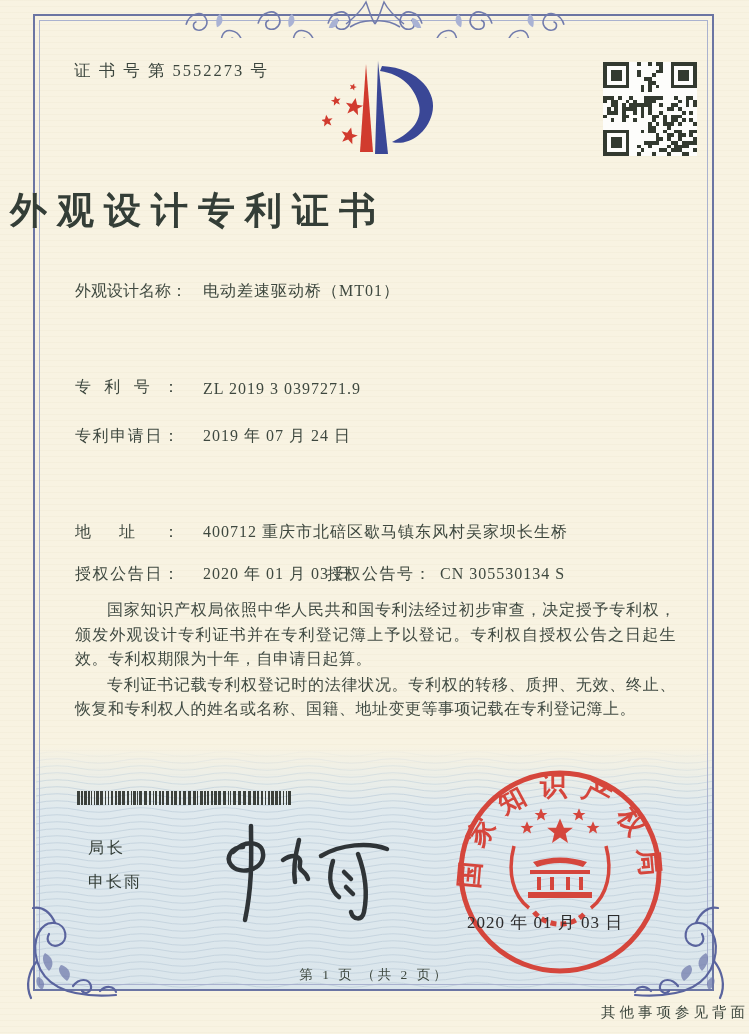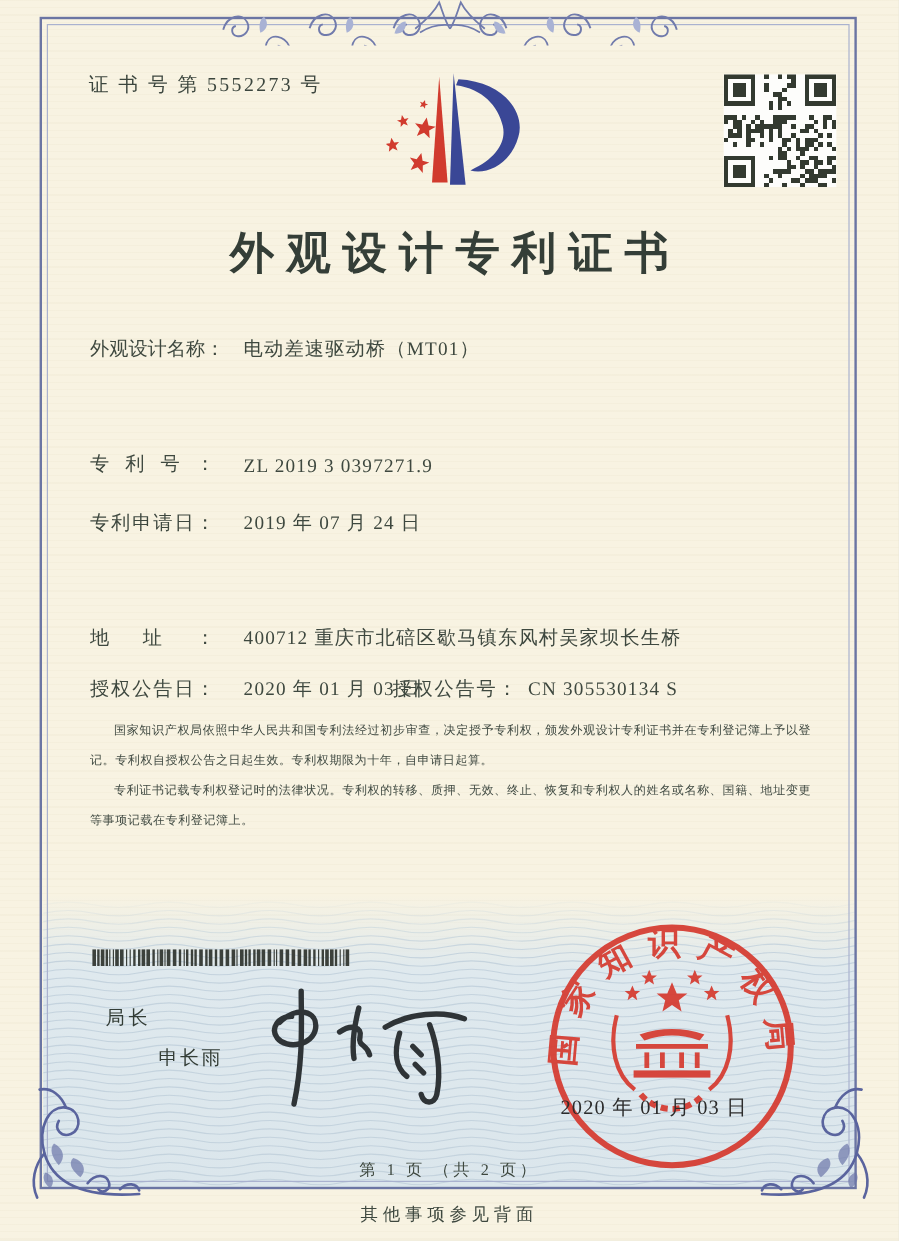--- a/index.html
+++ b/index.html
@@ -11,42 +11,42 @@
     background-image:repeating-linear-gradient(180deg, rgba(214,204,172,.10) 0 1px, rgba(0,0,0,0) 1px 6px);
   }
   .frame-outer { position:absolute; left:33px; top:14px; width:681px; height:977px; border:2px solid #6b75a3; z-index:1; }
   .frame-inner { position:absolute; left:39px; top:20px; width:669px; height:965px; border:1px solid #aab2cf; z-index:1; }
   .band { position:absolute; left:36px; top:746px; width:677px; height:244px; z-index:0;
           background:linear-gradient(180deg, rgba(222,232,238,0) 0%, #dfe9ee 26%, #dbe6ec 100%); }
   .band-waves { position:absolute; left:36px; top:748px; width:677px; height:242px; z-index:0; }
   .cert-number { position:absolute; left:74px; top:60px; font-size:16.5px; letter-spacing:2px; color:#3c463e; z-index:2; }
   .logo { position:absolute; left:322px; top:50px; z-index:2; }
   .qr { position:absolute; left:603px; top:62px; width:94px; height:94px; z-index:2; background:#fdfdfb; }
-  .title { position:absolute; left:0; top:186px; width:100%; text-align:center;
+  .title { position:absolute; left:0; top:186px; width:100%; 
            font-size:37px; font-weight:700; letter-spacing:10px; text-indent:10px; color:#343e37; z-index:2; }
   .field { position:absolute; left:75px; font-size:16px; color:#3e483f; z-index:2; white-space:nowrap; }
   .field .lbl { display:inline-block; width:104px; text-align:justify; text-align-last:justify; letter-spacing:0; vertical-align:bottom; }
   .field .val { margin-left:24px; letter-spacing:1px; }
   .field-grant-no { position:absolute; left:327px; font-size:16px; color:#3e483f; z-index:2; white-space:nowrap; }
   .field-grant-no .lbl2 { letter-spacing:1.5px; }
   .field-grant-no .val { margin-left:8px; letter-spacing:1px; }
   .paras { position:absolute; left:75px; top:598px; width:601px; z-index:2; }
-  .paras p { text-indent:2em; font-size:10px; line-height:24.5px; text-align:justify; color:#414b43; letter-spacing:.5px; }
+  .paras p { text-indent:2em; font-size:16px; line-height:24.5px; text-align:justify; color:#414b43; letter-spacing:.5px; }
   .paras p + p { margin-top:1px; }
   .barcode { position:absolute; left:75px; top:791px; width:222px; height:14px; z-index:2; }
   .signer-title { position:absolute; left:88px; top:838px; font-size:16px; letter-spacing:3px; color:#333d36;
                   font-family:"Liberation Sans","DejaVu Sans",sans-serif; z-index:4; }
   .signer-name  { position:absolute; left:88px; top:872px; font-size:16px; letter-spacing:2px; color:#333d36;
-                  font-family:Liberation Serif, serif; z-index:4;margin-left:44px; }
+                  font-family:Liberation Serif, serif; z-index:4; }
   .signature { position:absolute; left:205px; top:820px; z-index:4; }
   .seal { position:absolute; left:454px; top:766px; z-index:3; }
   .seal-date { position:absolute; left:467px; top:911px; font-size:17px; color:#2c2c2c; letter-spacing:1px; z-index:5; white-space:nowrap; }
   .page-indicator { position:absolute; left:0; top:966px; width:100%; text-align:center; font-size:13.5px;
                     letter-spacing:3px; color:#3e483f; z-index:2; }
-  .back-note { position:absolute; left:0; top:1003px; width:100%; text-align:center; font-size:14.5px;
+  .back-note { position:absolute; left:0; top:1003px; width:100%; text-align:right; font-size:14.5px;
                letter-spacing:4px; color:#3e483f; z-index:2; }
   .top-ornament { position:absolute; left:180px; top:0; z-index:2; }
   .corner-bl { position:absolute; left:14px; top:901px; z-index:6; }
   .corner-br { position:absolute; left:625px; top:901px; z-index:6; transform:scaleX(-1); }
 </style>
 </head>
 <body>
 
 <div class="page">
 

